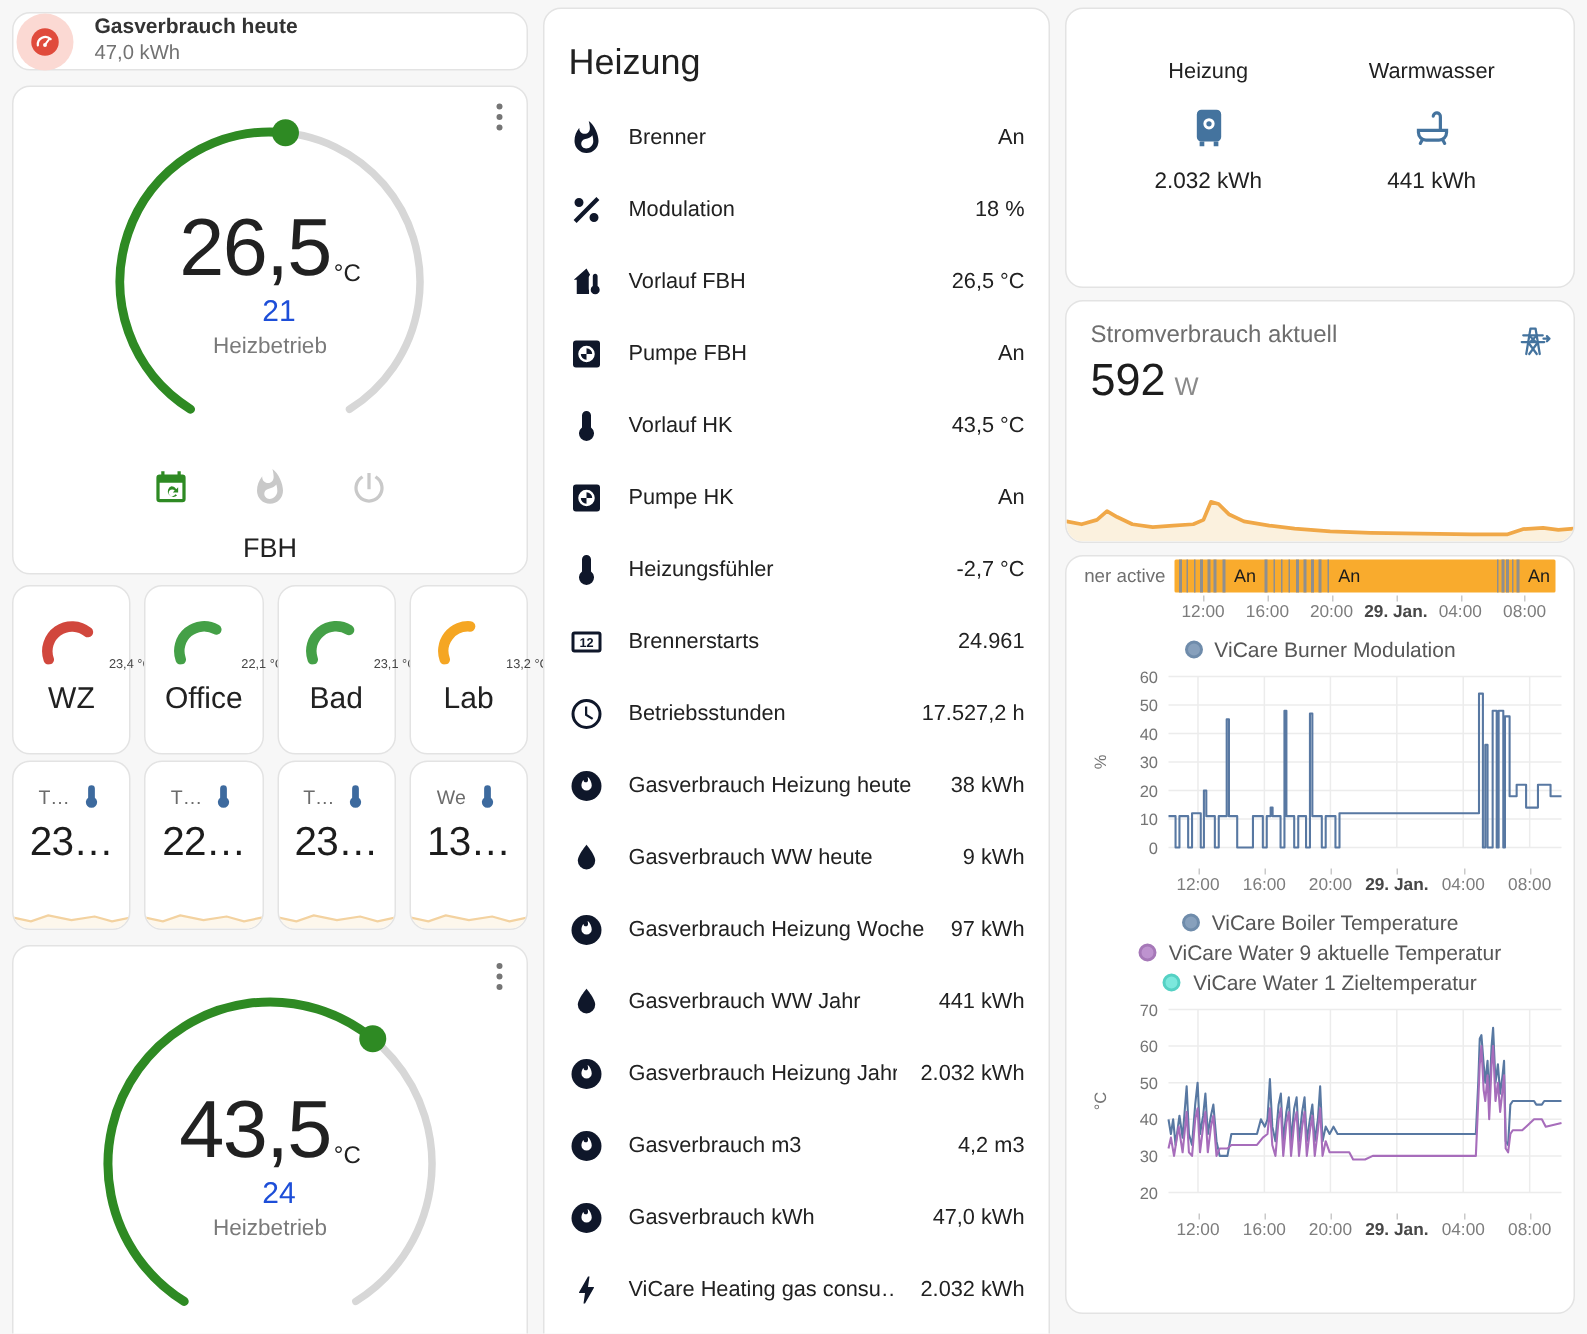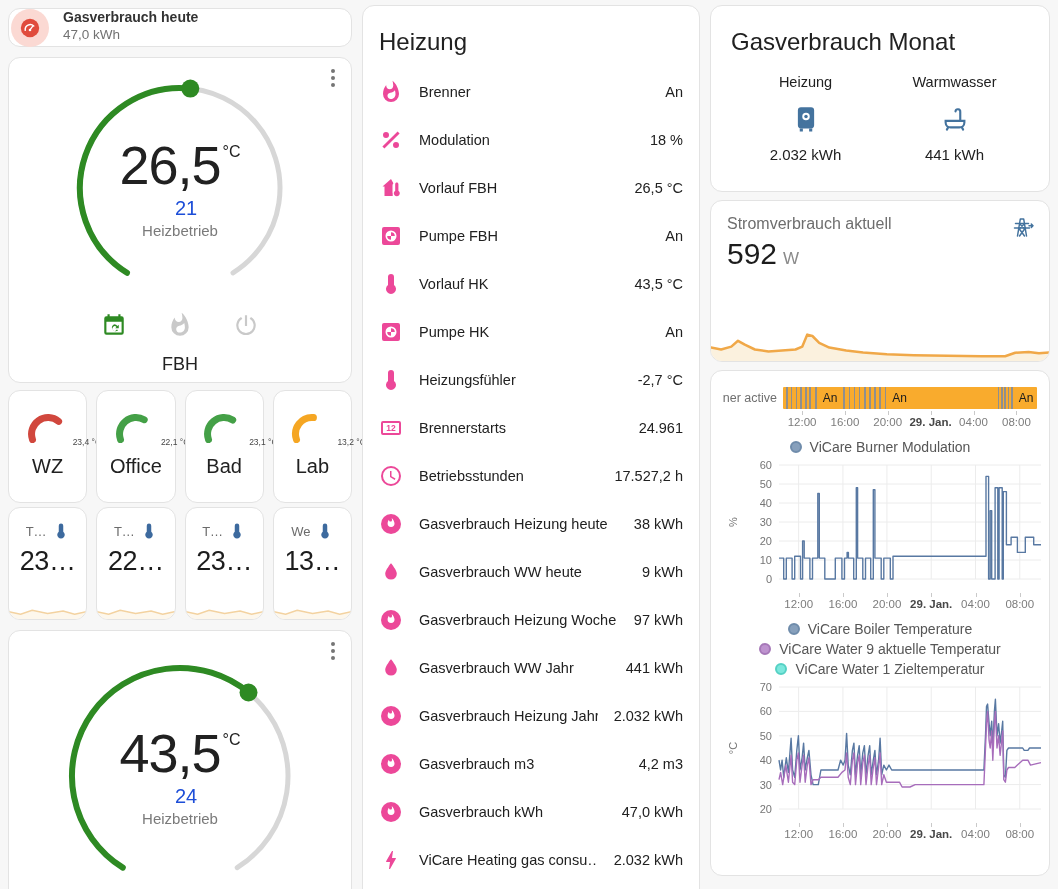--- a/index.html
+++ b/index.html
@@ -19,21 +19,21 @@
   .summary-title { font-size:14px; font-weight:700; color:#333; }
   .summary-sub { font-size:13.5px; color:#727272; margin-top:2px; }
 
   
   .thermo { margin-top:10px; height:326px; overflow:hidden; }
   .thermo2 { height:300px; }
   .menu-btn { position:absolute; top:8px; right:6px; color:#757575; cursor:pointer; z-index:3; }
   .dial-wrap { position:relative; margin:8px auto 0; }
   .dial-wrap svg { width:100%; height:100%; display:block; }
   .dial-text { position:absolute; inset:0; display:flex; flex-direction:column; align-items:center; justify-content:center; pointer-events:none; }
-  .temp-row { display:flex; align-items:flex-start; }
+  .temp-row { display:flex; align-items:flex-end; }
   .temp { font-size:54px; line-height:1; color:#212121; letter-spacing:-1px; }
   .temp-unit { font-size:16px; color:#212121; margin-top:5px; margin-left:2px; }
   .target { font-size:20px; color:#1d4ed8; margin-top:5px;margin-left:12px; }
   .status { font-size:15px; color:#7a7a7a; margin-top:2px; }
   .modes { display:flex; justify-content:center; gap:40px; margin-top:2px; }
   .mode-btn { cursor:pointer; display:flex; }
   .thermo-name { text-align:center; font-size:18px; color:#212121; margin-top:12px; }
 
   
   .hrow { display:flex; gap:9px; }
@@ -46,21 +46,21 @@
   .gauge-name { text-align:center; font-size:20px; color:#212121; margin-top:4px; }
   .sensor-card { flex:1; height:113px; overflow:hidden; cursor:pointer; padding-top:14px; }
   .sensor-head { display:flex; align-items:center; justify-content:center; gap:5px; font-size:13px; color:#6b6b6b; }
   .sensor-value { text-align:center; font-size:27px; color:#1c1c1c; margin-top:6px; letter-spacing:-0.5px; }
   .sensor-spark { position:absolute; left:0; right:0; bottom:0; height:16px; width:100%; }
 
   
   .heizung { margin-top:5px; height:960px; padding:16px 16px 0; }
   .card-title { font-size:24px; font-weight:400; color:#212121; margin:6px 0 12px; }
   .h-row { display:flex; align-items:center; height:48px; gap:16px; cursor:pointer; }
-  .h-icon { color:#ec4899; display:flex; flex:0 0 24px; }
+  .h-icon { color:#0f172a; display:flex; flex:0 0 24px; }
   .h-label { flex:1; font-size:14.5px; color:#212121; white-space:nowrap; overflow:hidden; }
   .h-value { font-size:14.5px; color:#212121; white-space:nowrap; }
 
   
   .monat { margin-top:5px; height:187px; padding:16px 20px; }
   .monat-items { display:flex; margin-top:18px; }
   .monat-item { flex:1; text-align:center; cursor:pointer; }
   .monat-label { font-size:14.5px; color:#212121; }
   .monat-icon { margin-top:14px; color:#44739e; display:flex; justify-content:center; }
   .monat-value { font-size:15px; color:#212121; margin-top:12px; }
@@ -68,21 +68,21 @@
   
   .strom { margin-top:8px; height:162px; padding:14px 16px; overflow:hidden; cursor:pointer; }
   .strom-title { font-size:16px; color:#6e6e6e; }
   .strom-value-row { margin-top:4px; display:flex; align-items:baseline; }
   .strom-value { font-size:30px; color:#1c1c1c; }
   .strom-unit { font-size:17px; color:#8a8a8a; margin-left:6px; }
   .strom-icon { position:absolute; top:14px; right:14px; color:#44739e; }
   #strom-spark { position:absolute; left:0; right:0; bottom:0; width:100%; height:48px; }
 
   
-  .history { margin-top:8px; height:506px; padding-top:14px; overflow:hidden; }
+  .history { margin-top:8px; height:506px; overflow:hidden; }
   .tl-row { position:relative; height:22px; margin-top:2px; }
   .tl-label { position:absolute; left:0; width:66px; text-align:right; font-size:12.5px; color:#6f6f6f; top:4px; white-space:nowrap; overflow:hidden; }
   .tl-bar { position:absolute; left:72px; width:254px; top:0; height:22px; border-radius:1px; cursor:pointer; }
   .tl-stripe { position:absolute; top:0; bottom:0; width:2px; }
   .tl-an { position:absolute; top:4px; transform:translateX(-50%); font-size:12px; font-weight:500; color:#1c1c1c; }
   .axis { position:relative; height:18px; margin-top:4px; font-size:11.5px; color:#7c7c7c; }
   .axis span { position:absolute; transform:translateX(-50%); top:3px; white-space:nowrap; }
   .axis span.bold { color:#474747; font-weight:700; }
   .axis i { position:absolute; top:-2px; width:1px; height:4px; background:#c9c9c9; }
   .legend { display:flex; flex-direction:column; gap:4px; margin-top:8px; }
@@ -455,21 +455,20 @@
             </span>
             <span class="h-label">ViCare Heating gas consu…</span>
             <span class="h-value">2.032 kWh</span>
           </div>
         </div>
     </div>
   </div>
 
   <div class="col col3">
     <div class="card monat">
-      <h1 class="card-title">Gasverbrauch Monat</h1>
       <div class="monat-items" id="monat-items">
           <div class="monat-item">
             <div class="monat-label">Heizung</div>
             <div class="monat-icon">
               <svg viewBox="0 0 24 24" width="30" height="30" fill="currentColor">
                 <path fill-rule="evenodd" d="M8 2.5h8A2.5 2.5 0 0 1 18.5 5v12a2.5 2.5 0 0 1-2.5 2.5H8A2.5 2.5 0 0 1 5.5 17V5A2.5 2.5 0 0 1 8 2.5Zm4 4.5a3 3 0 1 0 0 6 3 3 0 0 0 0-6Z"></path>
                 <circle cx="12" cy="10" r="1.4"></circle>
                 <path d="M7 19.5h2.5V22H7v-2.5Zm7.5 0H17V22h-2.5v-2.5Z"></path>
               </svg>
             </div>

